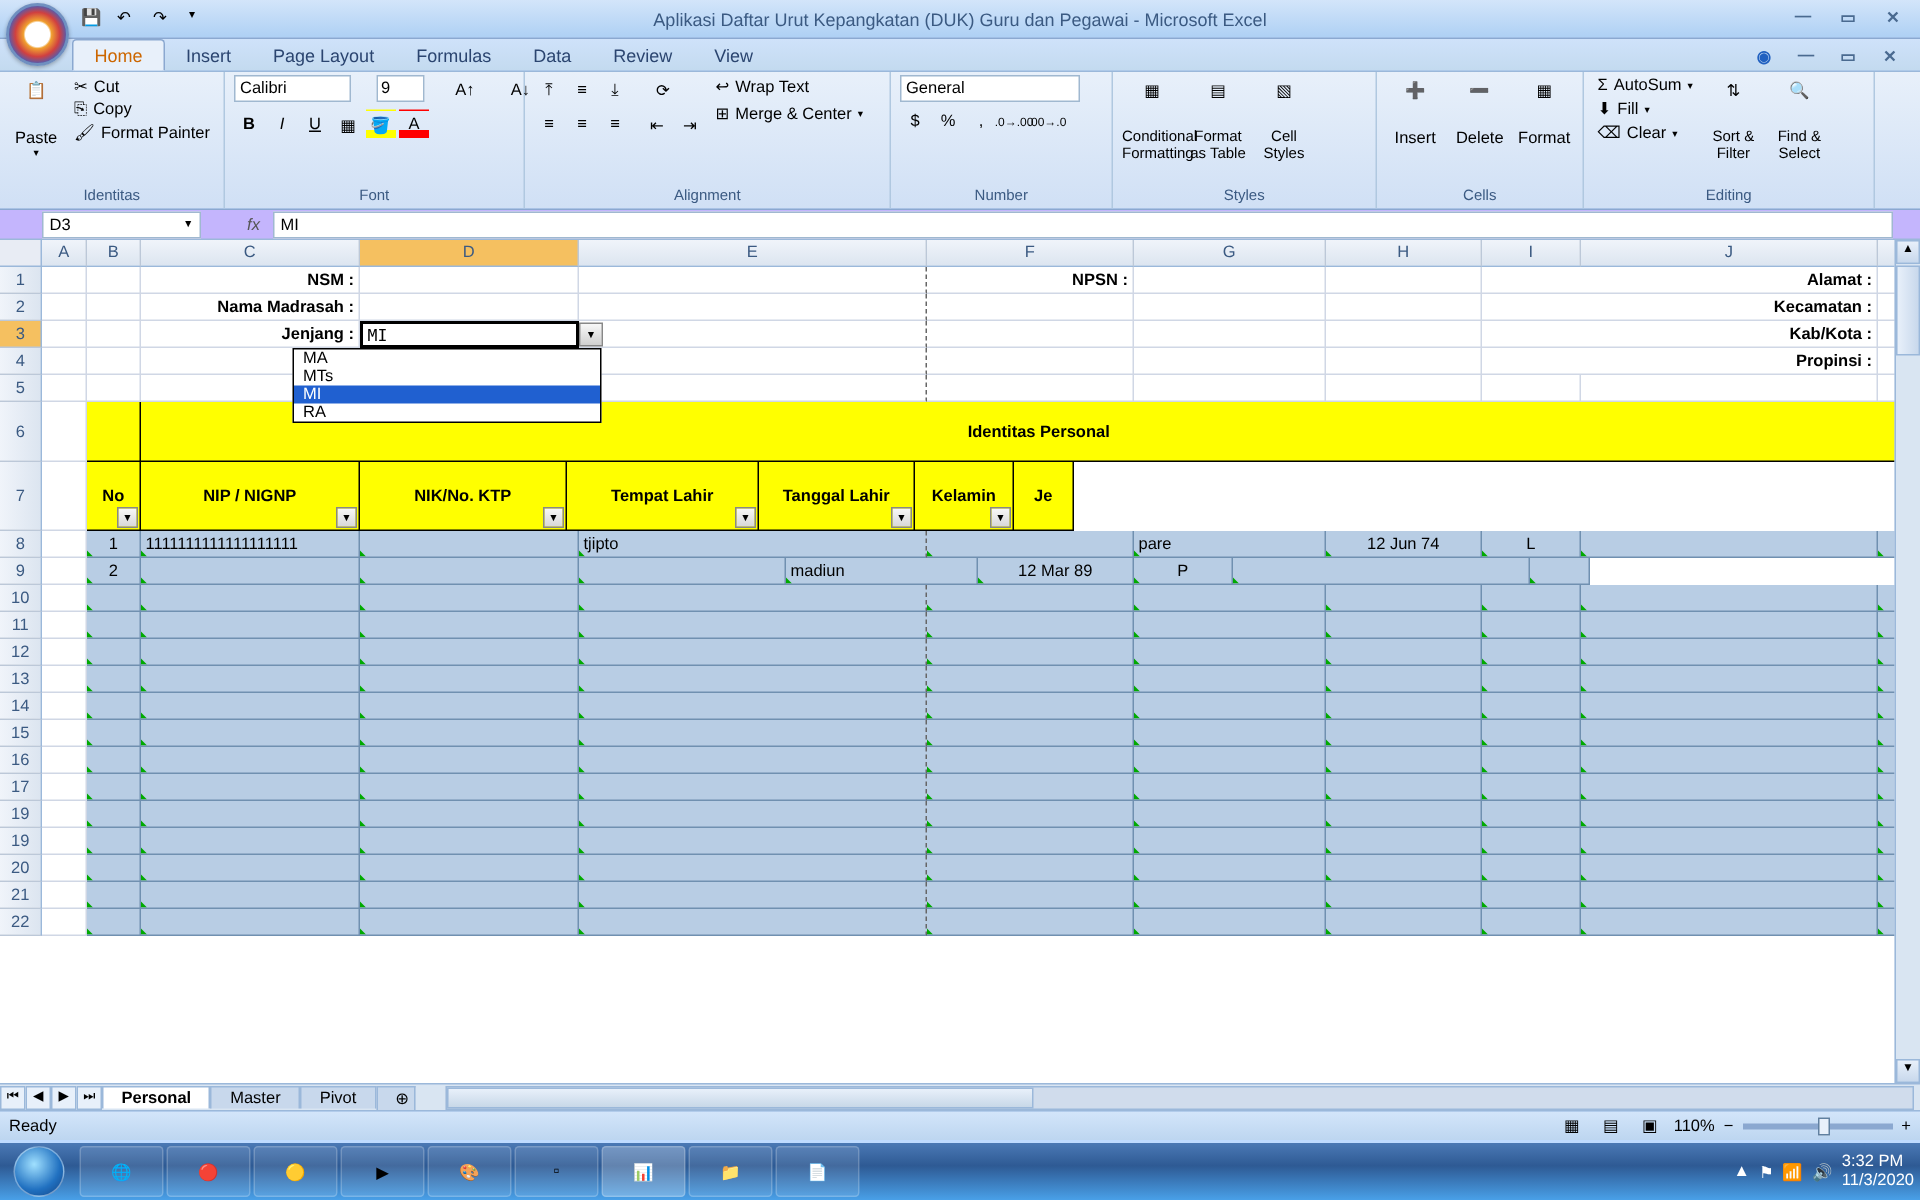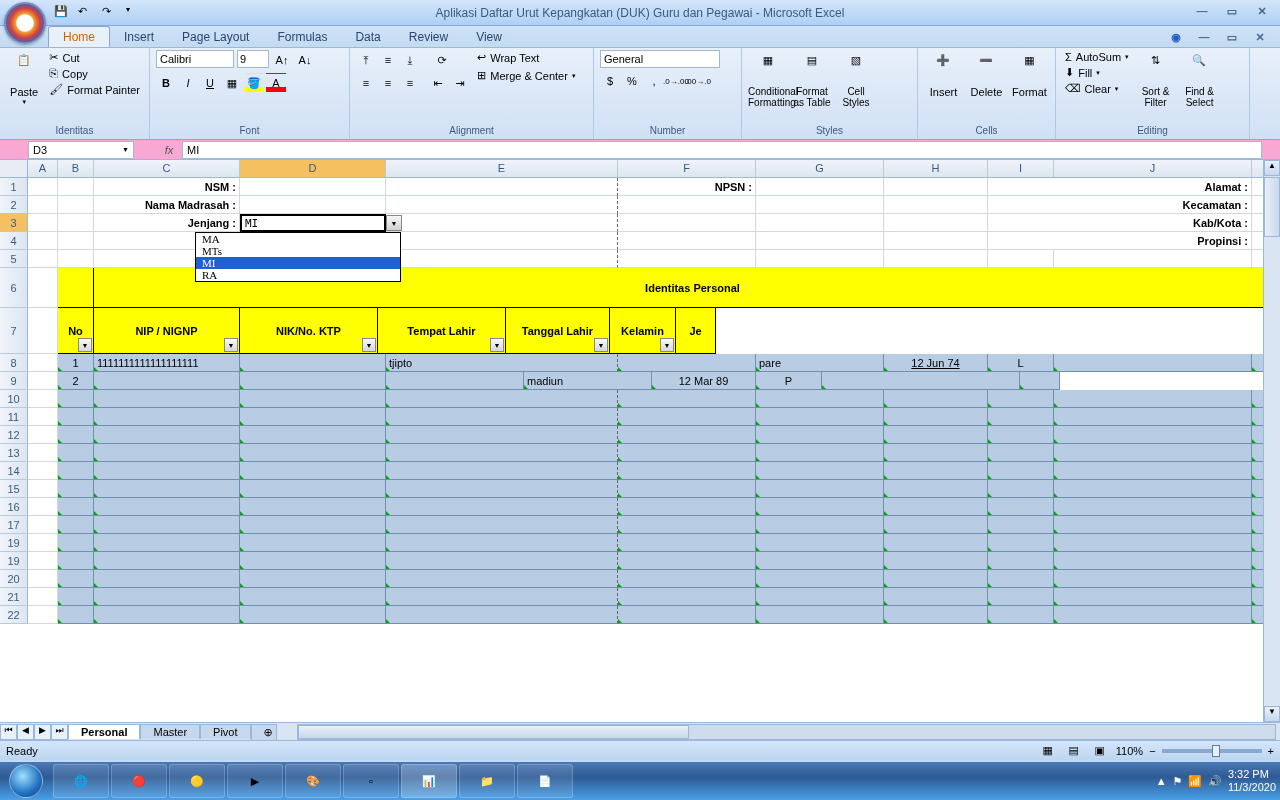--- a/index.html
+++ b/index.html
@@ -28,21 +28,21 @@
 .rbtn-big { width: 40px; text-align: center; cursor: pointer; padding-top: 4px; }
 .rbtn-big .ico { width: 32px; height: 32px; margin: 0 auto; }
 .rbtn-small { display: flex; align-items: center; gap: 4px; cursor: pointer; padding: 1px 3px; white-space: nowrap; }
 .vcol { display: flex; flex-direction: column; gap: 1px; }
 .fontbox { width: 78px; height: 18px; border: 1px solid #a0b8d0; background: white; padding: 0 3px; }
 .sizebox { width: 32px; height: 18px; border: 1px solid #a0b8d0; background: white; padding: 0 2px; }
 .toolbtn { width: 20px; height: 20px; border: 1px solid transparent; cursor: pointer; display: inline-flex; align-items: center; justify-content: center; }
 .dropdown-sm { width: 78px; height: 18px; border: 1px solid #a0b8d0; background: white; padding: 0 3px; }
 
 
-.fbar-row { height: 20px; background: #f9a8d4; display: flex; align-items: center; border-bottom: 1px solid #9bb8da; }
+.fbar-row { height: 20px; background: #c4b5fd; display: flex; align-items: center; border-bottom: 1px solid #9bb8da; }
 .namebox { width: 106px; height: 18px; background: white; border: 1px solid #a0b8d0; margin-left: 28px; padding: 0 4px; display: flex; align-items: center; justify-content: space-between; }
 .fbar { flex: 1; height: 18px; background: white; border: 1px solid #a0b8d0; margin: 0 18px 0 4px; padding: 0 4px; display: flex; align-items: center; }
 .fx { width: 18px; text-align: center; font-style: italic; color: #555; margin-left: 26px; }
 
 
 .grid-area { position: relative; height: 562px; background: white; overflow: hidden; }
 .corner { position: absolute; width: 28px; height: 18px; background: #e8ecf4; border-right: 1px solid #9bb8da; border-bottom: 1px solid #9bb8da; }
 .colheads { position: absolute; left: 28px; top: 0; height: 18px; display: flex; }
 .colhead { background: linear-gradient(#f0f4fa, #dce5f0); border-right: 1px solid #bcc8d8; border-bottom: 1px solid #9bb8da; text-align: center; color: #3b5a82; line-height: 17px; cursor: pointer; }
 .colhead.sel { background: #f5c060; }
@@ -54,21 +54,21 @@
 .cell { border-right: 1px solid #d0d7e5; border-bottom: 1px solid #d0d7e5; padding: 0 3px; overflow: hidden; white-space: nowrap; display: flex; align-items: center; position: relative; }
 .cell.rlabel { justify-content: flex-end; font-weight: bold; }
 .cell.yel { background: #ffff00; font-weight: bold; justify-content: center; border-right: 1px solid #000; border-bottom: 1px solid #000; }
 .cell.data { background: #b8cde4; }
 .cell.datacenter { background: #b8cde4; text-align: center; justify-content: center; }
 .filter-btn { position: absolute; right: 1px; bottom: 1px; width: 14px; height: 14px; background: linear-gradient(#f8f8f8,#d8d8d8); border: 1px solid #888; font-size: 7px; display: flex; align-items: center; justify-content: center; }
 .dd-btn { width: 16px; height: 16px; background: linear-gradient(#f8f8f8,#d0d0d0); border: 1px solid #888; position: absolute; font-size: 7px; display: flex; align-items: center; justify-content: center; }
 
 
 .dd-list { position: absolute; background: white; border: 1px solid #000; z-index: 50; }
-.dd-item { padding: 0px 6px; cursor: pointer; font-family: Liberation Serif, serif; }
+.dd-item { padding: 0px 6px; cursor: pointer; }
 .dd-item.sel { background: #2060d0; color: white; }
 
 
 .sheetbar { height: 18px; background: #d9e5f2; display: flex; align-items: center; border-top: 1px solid #9bb8da; }
 .navbtn { width: 17px; height: 16px; border: 1px solid #9bb8da; background: #e8f0fa; cursor: pointer; text-align: center; font-size: 9px; }
 .sheettab { padding: 1px 12px; background: white; border: 1px solid #9bb8da; border-bottom: none; cursor: pointer; font-size: 11px; }
 .sheettab.active { font-weight: bold; background: white; }
 .sheettab.inactive { background: #c8d8ec; }
 .hscroll { flex: 1; height: 16px; background: #d0dcec; margin-left: 20px; margin-right: 4px; border: 1px solid #9bb8da; position: relative; }
 .hscroll-track { position: absolute; width: 40%; height: 100%; background: linear-gradient(#e8f0fa,#c8d8e8); border: 1px solid #9bb8da; }
@@ -149,21 +149,21 @@
         <div class="rbtn-small">
             <span>🖌</span>
             <span>Format Painter</span>
           </div>
       </div>
     </div>
     <div class="rgroup-label">Identitas</div>
   </div>
   <div class="rgroup" style="width:200px">
     <div class="rgroup-content vcol" style="gap:3px">
-      <div style="display:flex;gap:3px">
+      <div style="display:flex;gap:17px">
         <input class="fontbox" value="Calibri" style="">
         <input class="sizebox" value="9" style="">
         <span class="toolbtn">A↑</span>
         <span class="toolbtn">A↓</span>
       </div>
       <div style="display:flex;gap:2px">
         <span class="toolbtn">
             <b>B</b>
           </span>
         <span class="toolbtn">
@@ -432,21 +432,21 @@
         <div class="cell datacenter" style="width: 36px; height: 18px; border-right: 1px solid rgb(112, 144, 176); border-bottom: 1px solid rgb(112, 144, 176);">1<div class="greentick"></div></div>
         <div class="cell data" style="width: 146px; height: 18px; border-right: 1px solid rgb(112, 144, 176); border-bottom: 1px solid rgb(112, 144, 176);">1111111111111111111<div class="greentick"></div></div>
         <div class="cell data" style="width: 146px; height: 18px; border-right: 1px solid rgb(112, 144, 176); border-bottom: 1px solid rgb(112, 144, 176);">
           <div class="greentick"></div>
         </div>
         <div class="cell data dashed-v" style="width: 232px; height: 18px; border-right: 1px solid rgb(112, 144, 176); border-bottom: 1px solid rgb(112, 144, 176);">tjipto<div class="greentick"></div></div>
         <div class="cell data" style="width: 138px; height: 18px; border-right: 1px solid rgb(112, 144, 176); border-bottom: 1px solid rgb(112, 144, 176);">
           <div class="greentick"></div>
         </div>
         <div class="cell data" style="width: 128px; height: 18px; border-right: 1px solid rgb(112, 144, 176); border-bottom: 1px solid rgb(112, 144, 176);">pare<div class="greentick"></div></div>
-        <div class="cell datacenter" style="width: 104px; height: 18px; border-right: 1px solid rgb(112, 144, 176); border-bottom: 1px solid rgb(112, 144, 176); text-decoration: underline;">12 Jun 74<div class="greentick"></div></div>
+        <div class="cell datacenter" style="width: 104px; height: 18px; border-right: 1px solid rgb(112, 144, 176); border-bottom: 1px solid rgb(112, 144, 176);">12 Jun 74<div class="greentick"></div></div>
         <div class="cell datacenter" style="width: 66px; height: 18px; border-right: 1px solid rgb(112, 144, 176); border-bottom: 1px solid rgb(112, 144, 176);">L<div class="greentick"></div></div>
         <div class="cell data" style="width: 198px; height: 18px; border-right: 1px solid rgb(112, 144, 176); border-bottom: 1px solid rgb(112, 144, 176);">
           <div class="greentick"></div>
         </div>
         <div class="cell data" style="width: 40px; height: 18px; border-right: 1px solid rgb(112, 144, 176); border-bottom: 1px solid rgb(112, 144, 176);">
           <div class="greentick"></div>
         </div>
       </div>
       <div class="crow">
         <div class="cell " style="width: 30px; height: 18px;"></div>

